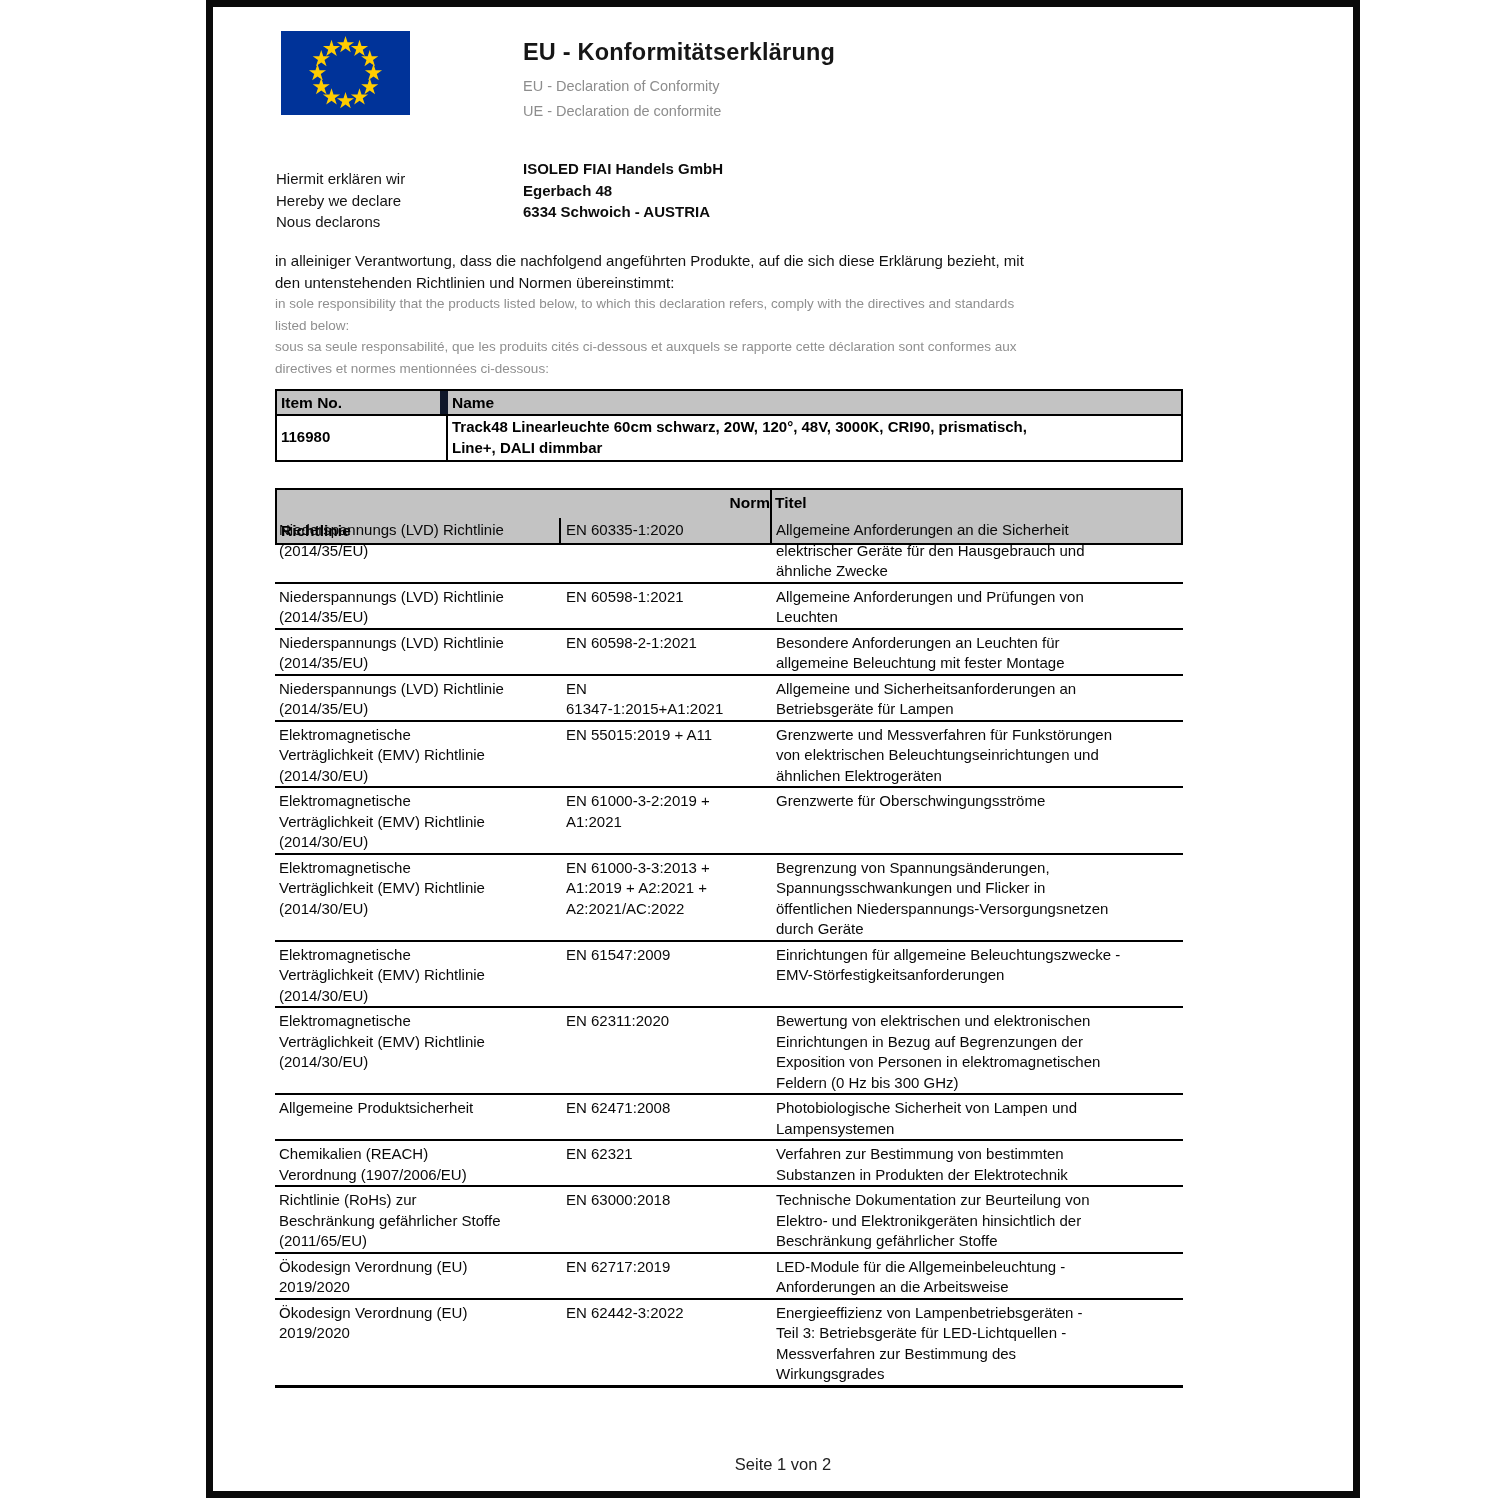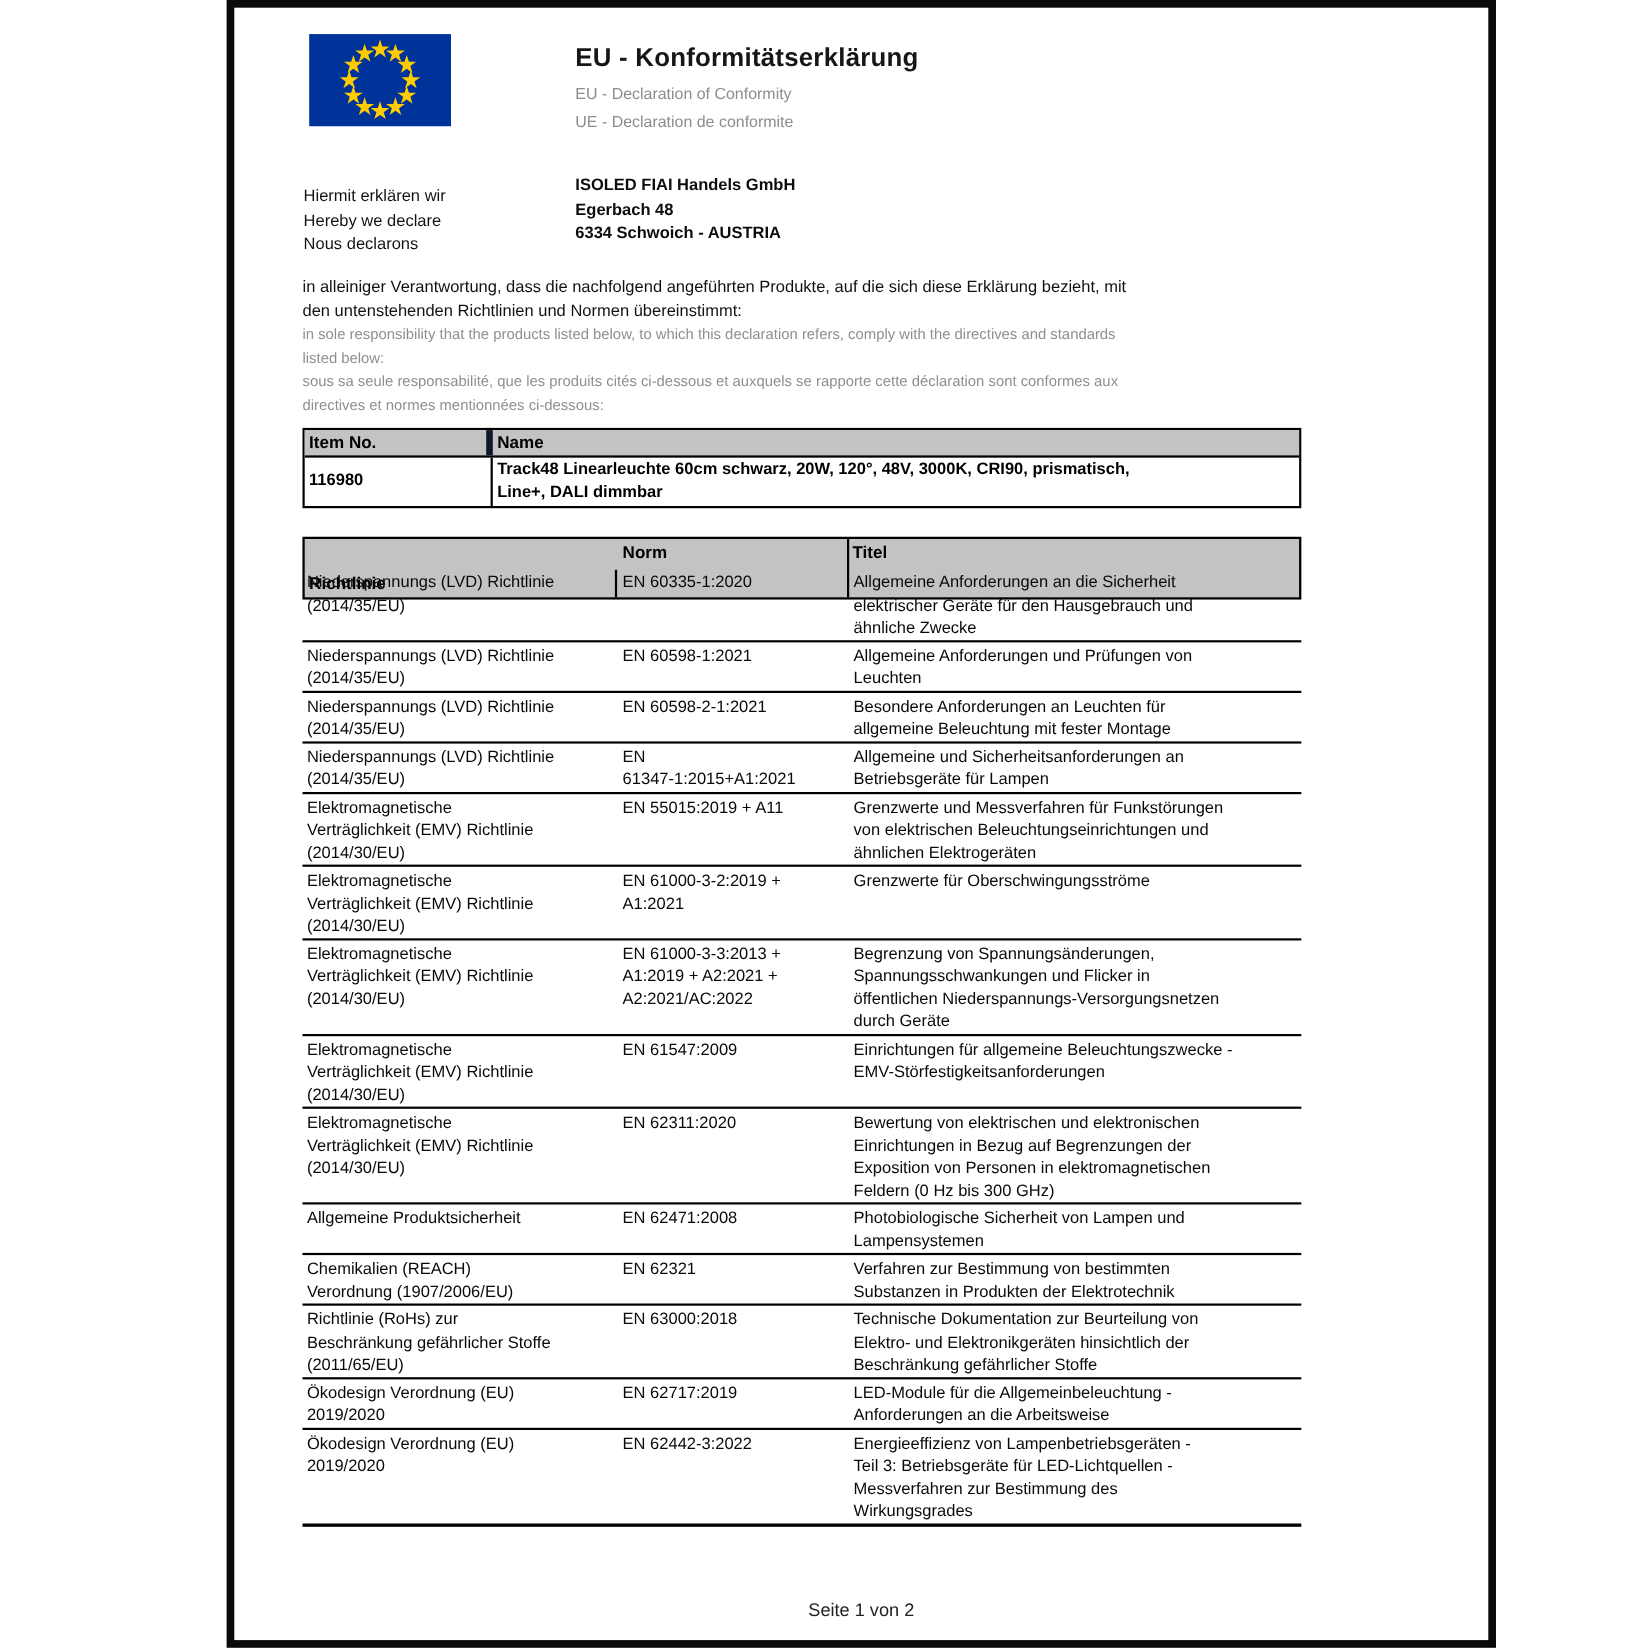--- a/index.html
+++ b/index.html
@@ -37,31 +37,31 @@
   
   .statement{position:absolute;left:62px;top:243px;width:790px;}
   .statement p{margin:0;white-space:pre-line;line-height:21.5px;}
   .statement .de{font-size:15px;color:#111;}
   .statement .muted{font-size:13.5px;color:#8f8f8f;}
 
   
   .item-table{position:absolute;left:62px;top:382px;width:908px;border:2px solid #000;box-sizing:border-box;}
   .it-head{display:grid;grid-template-columns:171px 1fr;background:#c3c3c3;border-bottom:2px solid #000;}
   .it-head .cell{font-weight:bold;font-size:15.5px;padding:3px 0 2px 4px;}
-  .it-head .cell:first-child{border-right:6px solid #0f172a;}
+  .it-head .cell:first-child{border-right:8px solid #0f172a;}
   .it-body{display:grid;grid-template-columns:171px 1fr;}
   .it-body .cell{font-weight:bold;font-size:15px;line-height:20.5px;padding:1px 0 2px 4px;white-space:pre-line;}
   .it-body .cell:first-child{border-right:2px solid #000;display:flex;align-items:center;}
 
   
   .dir-head{position:absolute;left:62px;top:481px;width:908px;border:2px solid #000;box-sizing:border-box;
             display:grid;grid-template-columns:284px 211px 1fr;background:#c3c3c3;}
   .dir-head .cell{font-weight:bold;font-size:15.5px;padding:4px 0 3px 4px;}
   .dir-head .cell:nth-child(1){border-right:2px solid #000;margin-top:28px;}
-  .dir-head .cell:nth-child(2){border-right:2px solid #000;padding-left:5px;}
+  .dir-head .cell:nth-child(2){border-right:2px solid #000;padding-left:5px;text-align:right;}
   .dir-head .cell:nth-child(3){padding-left:3px;}
 
   .dir-rows{position:absolute;left:62px;top:510px;width:908px;}
   .drow{display:grid;grid-template-columns:286px 213px 1fr;padding-top:3px;border-bottom:2px solid #000;}
   .drow:last-child{border-bottom-width:3px;}
   .drow .cell{font-size:15px;line-height:20.5px;white-space:pre-line;color:#090909;}
   .drow .c1{padding-left:4px;}
   .drow .c2{padding-left:5px;}
   .drow .c3{padding-left:2px;}
 

